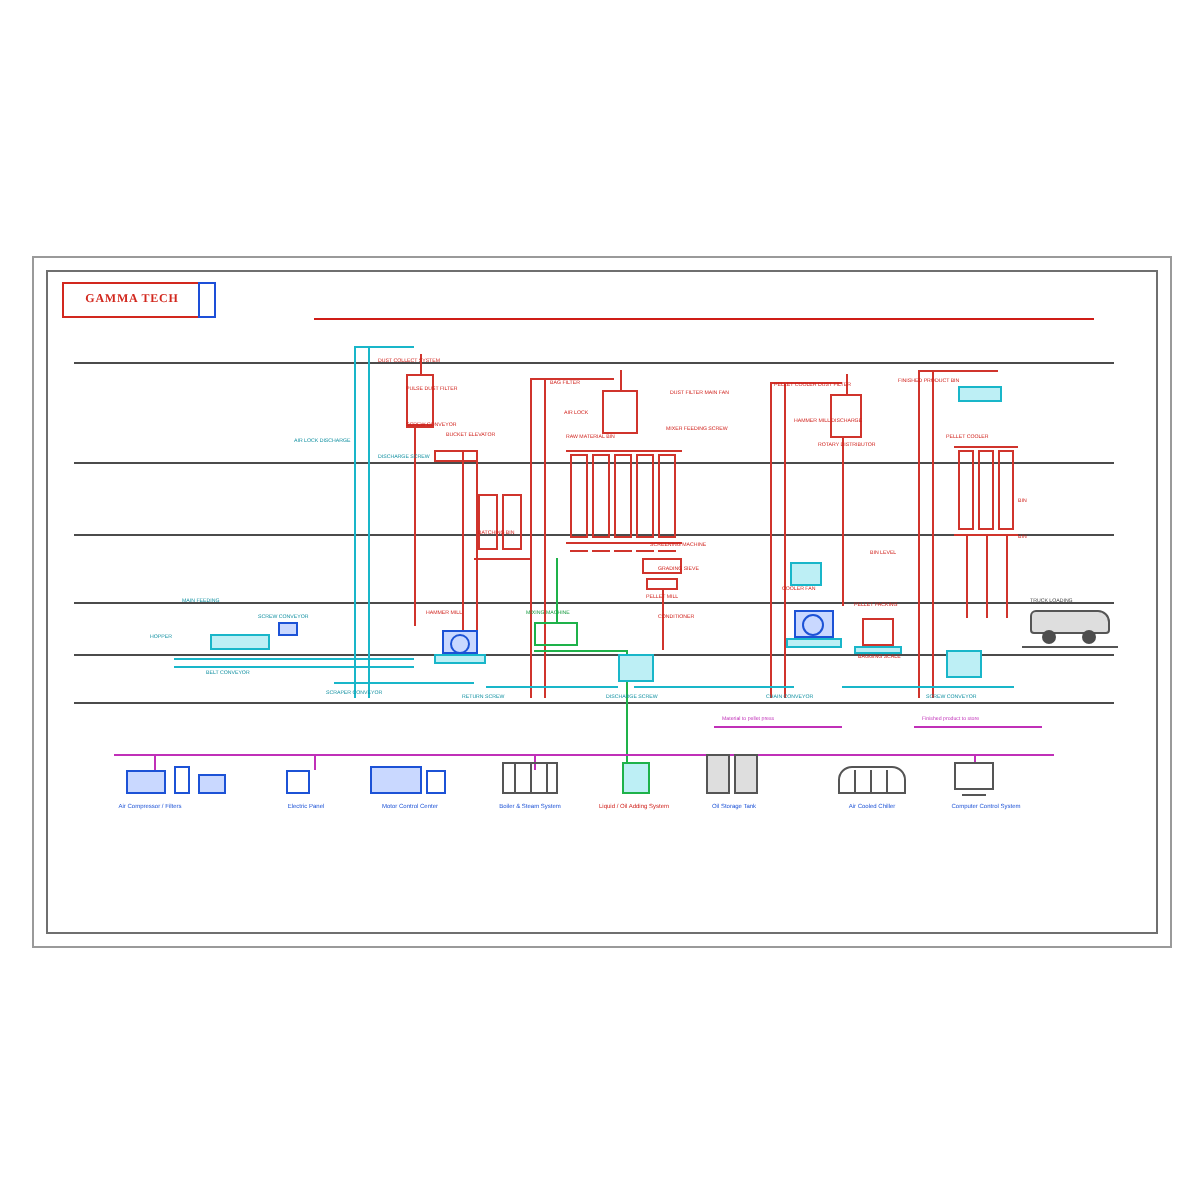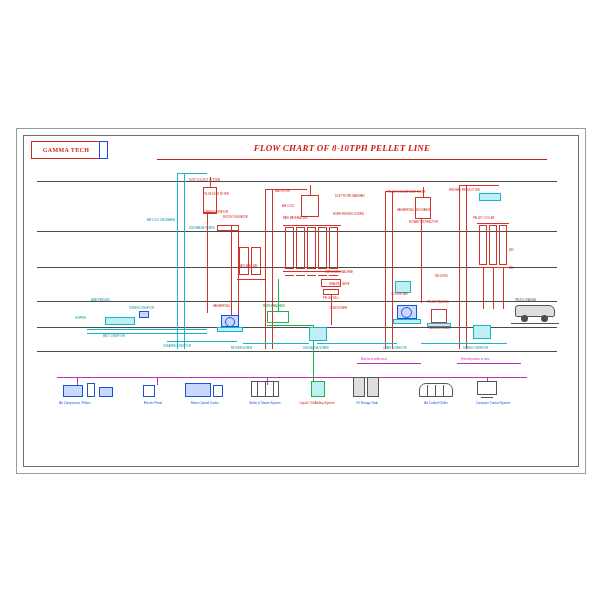--- a/index.html
+++ b/index.html
@@ -93,21 +93,20 @@
 
 <div id="page">
   <div class="sheet">
     <div class="sheet-inner"></div>
 
     <div class="logo">
       <span>GAMMA TECH</span>
     </div>
     <div class="logo-tab"></div>
 
-    <div class="title">FLOW CHART OF 8-10TPH PELLET LINE</div>
     <div class="title-rule"></div>
 
     <div class="hline" style="left:20px;top:52px;width:520px;"></div>
     <div class="hline" style="left:20px;top:102px;width:520px;"></div>
     <div class="hline" style="left:20px;top:138px;width:520px;"></div>
     <div class="hline" style="left:20px;top:172px;width:520px;"></div>
     <div class="hline" style="left:20px;top:198px;width:520px;"></div>
     <div class="hline" style="left:20px;top:222px;width:520px;"></div>
 
     <div class="vln cyanv" style="left:160px;top:44px;height:176px;"></div>

